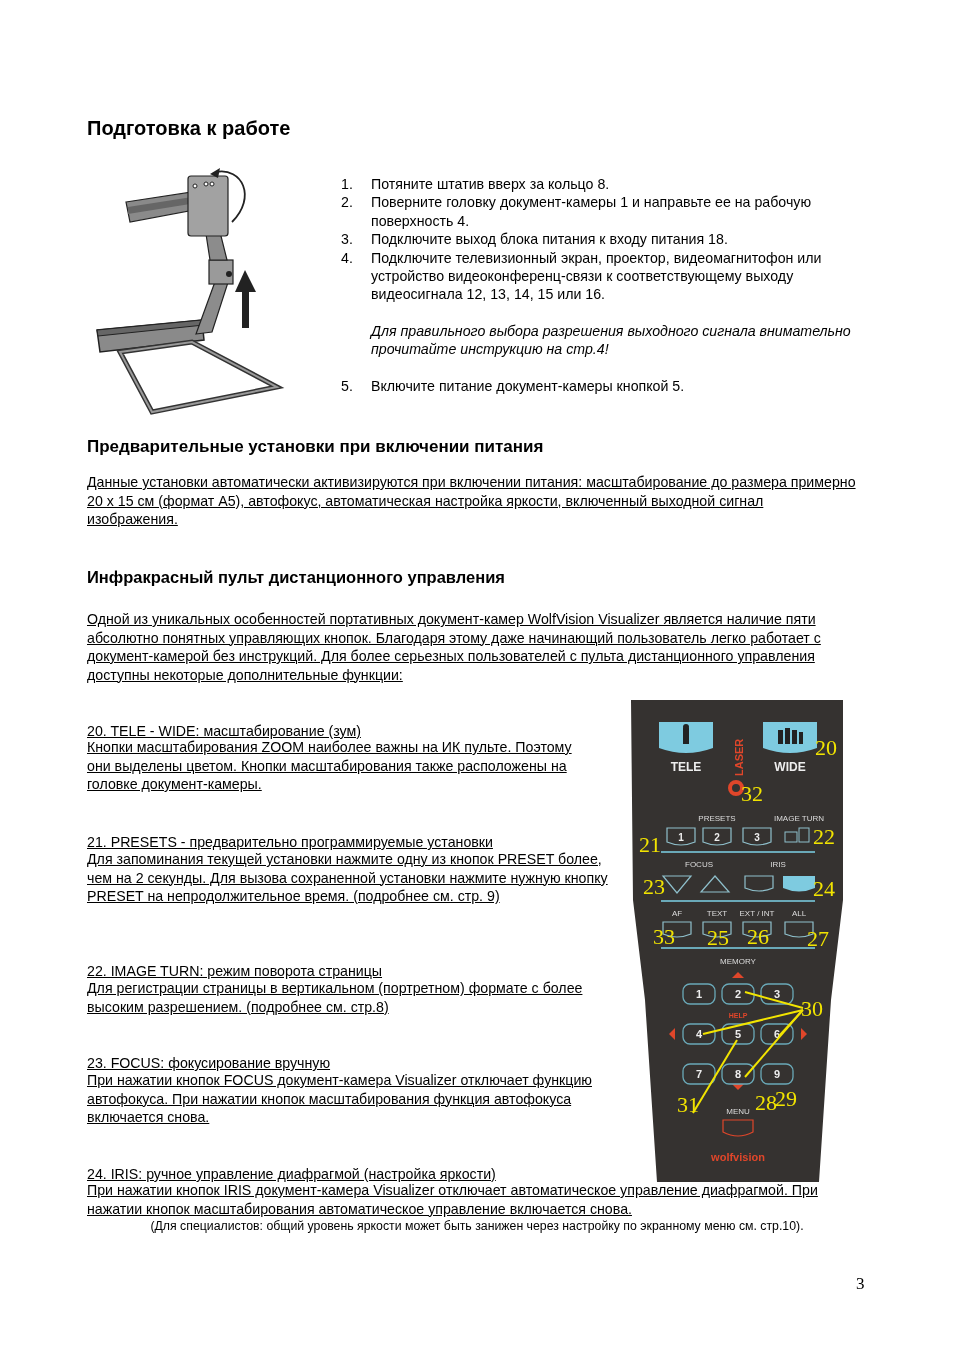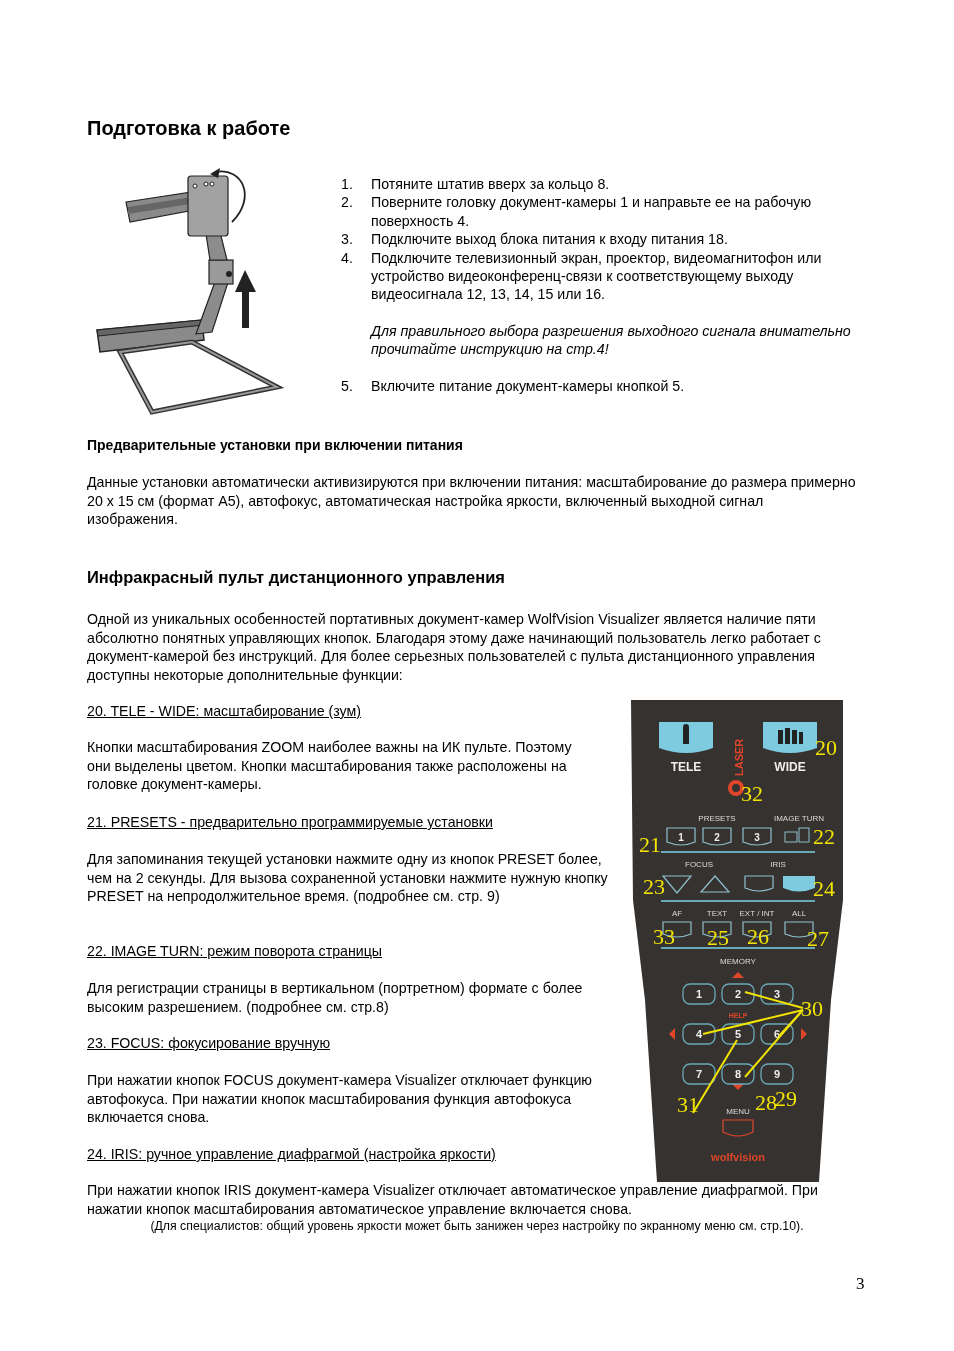--- a/index.html
+++ b/index.html
@@ -1,23 +1,23 @@
 <!DOCTYPE html>
 <html><head>
 <meta charset="utf-8">
 <style>
   html,body{margin:0;padding:0;background:#fff;}
   body{width:954px;height:1351px;position:relative;overflow:hidden;font-family:"Liberation Sans",sans-serif;color:#000;}
   .abs{position:absolute;}
   .h1{left:87px;top:117px;font-size:20px;font-weight:bold;text-align:right;}
   .h2{left:87px;top:568px;font-size:16.5px;font-weight:bold;}
-  .h3{left:87px;top:437px;font-size:14px;font-weight:bold;}
-  .p{font-size:14.2px;line-height:18.5px;}
+  .h3{left:87px;top:437px;font-size:17px;font-weight:bold;}
+  .p{font-size:14.2px;line-height:18.5px;text-decoration:underline;}
   .small{font-size:12.3px;line-height:16px;}
-  .u{text-decoration:underline;}
+  .u{text-decoration:underline;margin-top:20px;}
   ol.steps{list-style:none;margin:0;padding:0;position:absolute;left:341px;top:175px;width:520px;font-size:14.2px;line-height:18.4px;}
   ol.steps li{position:relative;padding-left:30px;}
   ol.steps li .num{position:absolute;left:0;top:0;}
   .note{font-style:italic;padding-left:30px;margin:18px 0 18px 0;}
   .pagenum{left:856px;top:1274px;font-family:"Liberation Serif",serif;font-size:17px;}
   .remote{left:631px;top:700px;}
   .cam{left:92px;top:162px;}
 </style>
 </head>
 <body>

